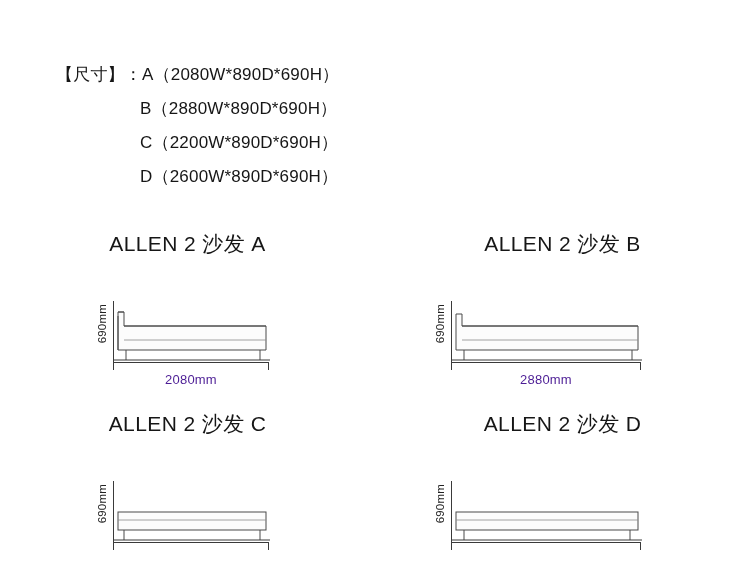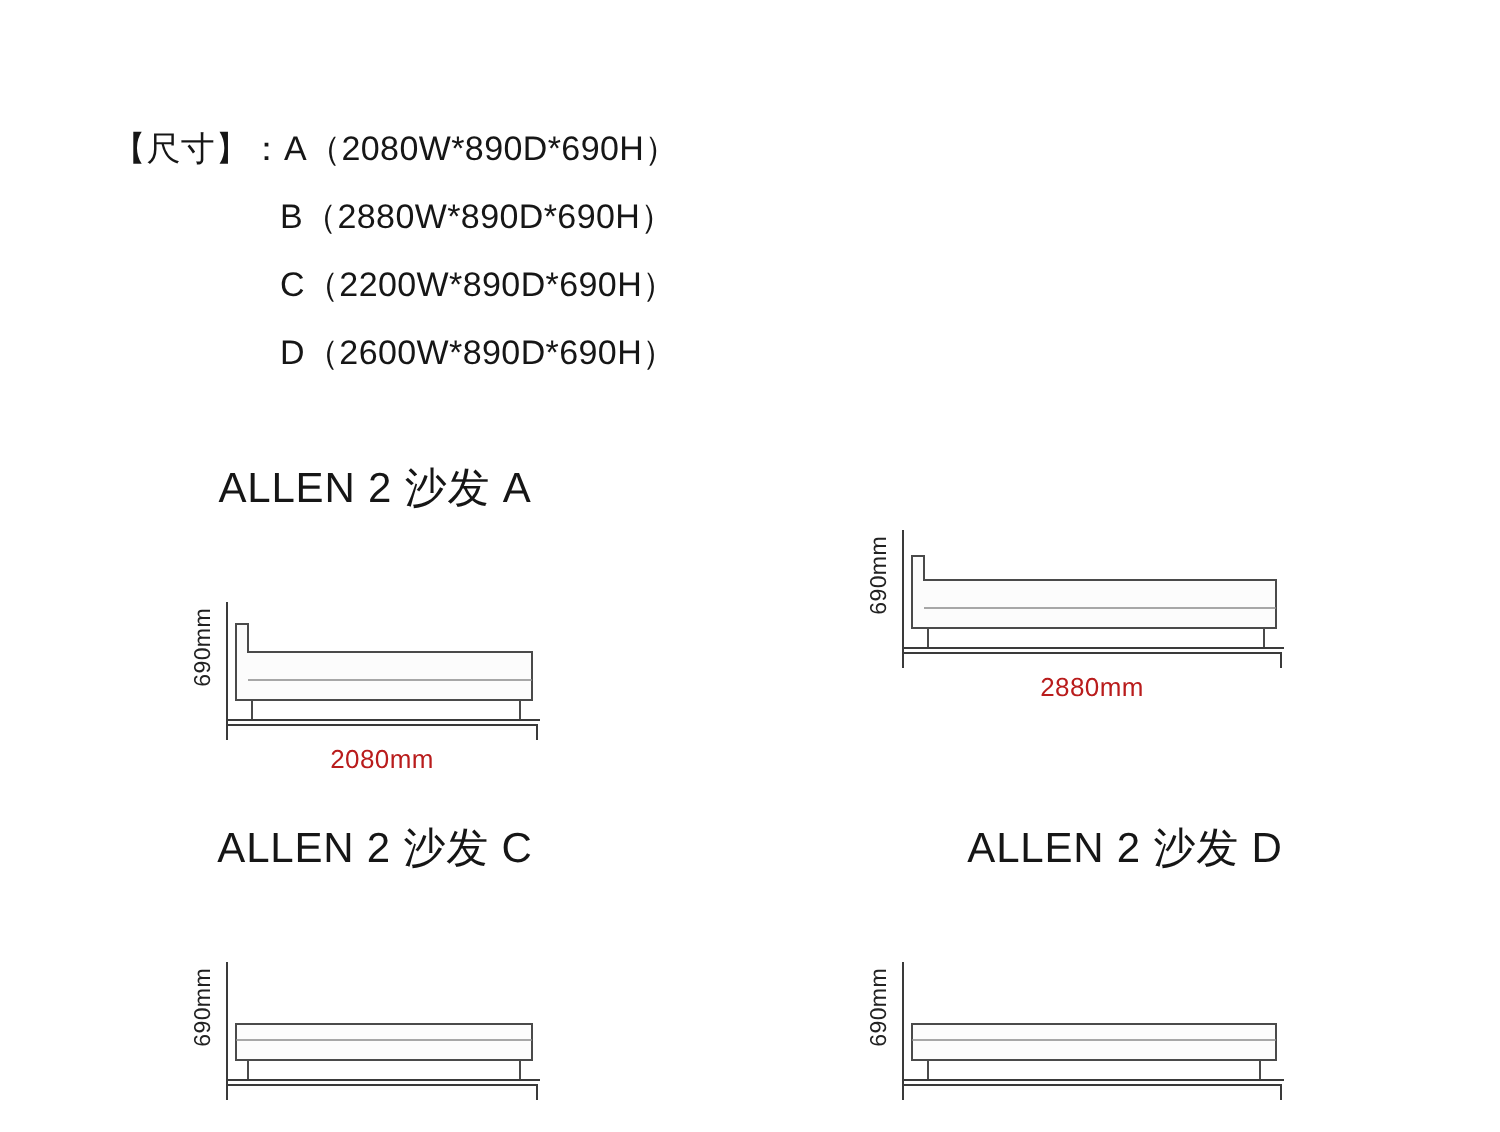--- a/index.html
+++ b/index.html
@@ -90,21 +90,21 @@
   }
   .tick {
     position: absolute;
     width: 1px;
     height: 8px;
     background: #3a3a3a;
   }
   .wlabel {
     position: absolute;
     font-size: 13px;
-    color: #b91c1c;
+    color: #4c1d95;
     text-align: center;
     letter-spacing: 0.2px;
   }
 
   .sofa-svg {
     position: absolute;
   }
 </style>
 </head>
 <body>
@@ -146,20 +146,21 @@
         </svg>
 
         <div class="hline" style="left:113px; top:86px; width:156px;"></div>
         <div class="tick" style="left:113px; top:86px;"></div>
         <div class="tick" style="left:268px; top:86px;"></div>
         <div class="wlabel" style="left:113px; top:96px; width:156px;">2080mm</div>
       </div>
     </div>
 
     <div class="fig-cell">
+      <div class="fig-title">ALLEN 2 沙发 B</div>
       <div class="draw-wrap">
         <div class="vlabel" style="left:59px; top:28px;">690mm</div>
         <div class="vline" style="left:76px; top:28px; height:58px;"></div>
         <div class="tick" style="left:76px; top:25px; height:5px;"></div>
         <div class="tick" style="left:76px; top:84px; height:5px;"></div>
 
         <svg class="sofa-svg" style="left:77px; top:26px;" width="190" height="62" viewBox="0 0 190 62">
           <path d="M4 12 L4 48 L186 48 L186 24 L10 24 L10 12 Z" fill="#fcfcfc" stroke="#4a4a4a" stroke-width="1"></path>
           <line x1="10" y1="24" x2="186" y2="24" stroke="#4a4a4a" stroke-width="1"></line>
           <line x1="10" y1="38" x2="186" y2="38" stroke="#8b8b8b" stroke-width="0.8"></line>

